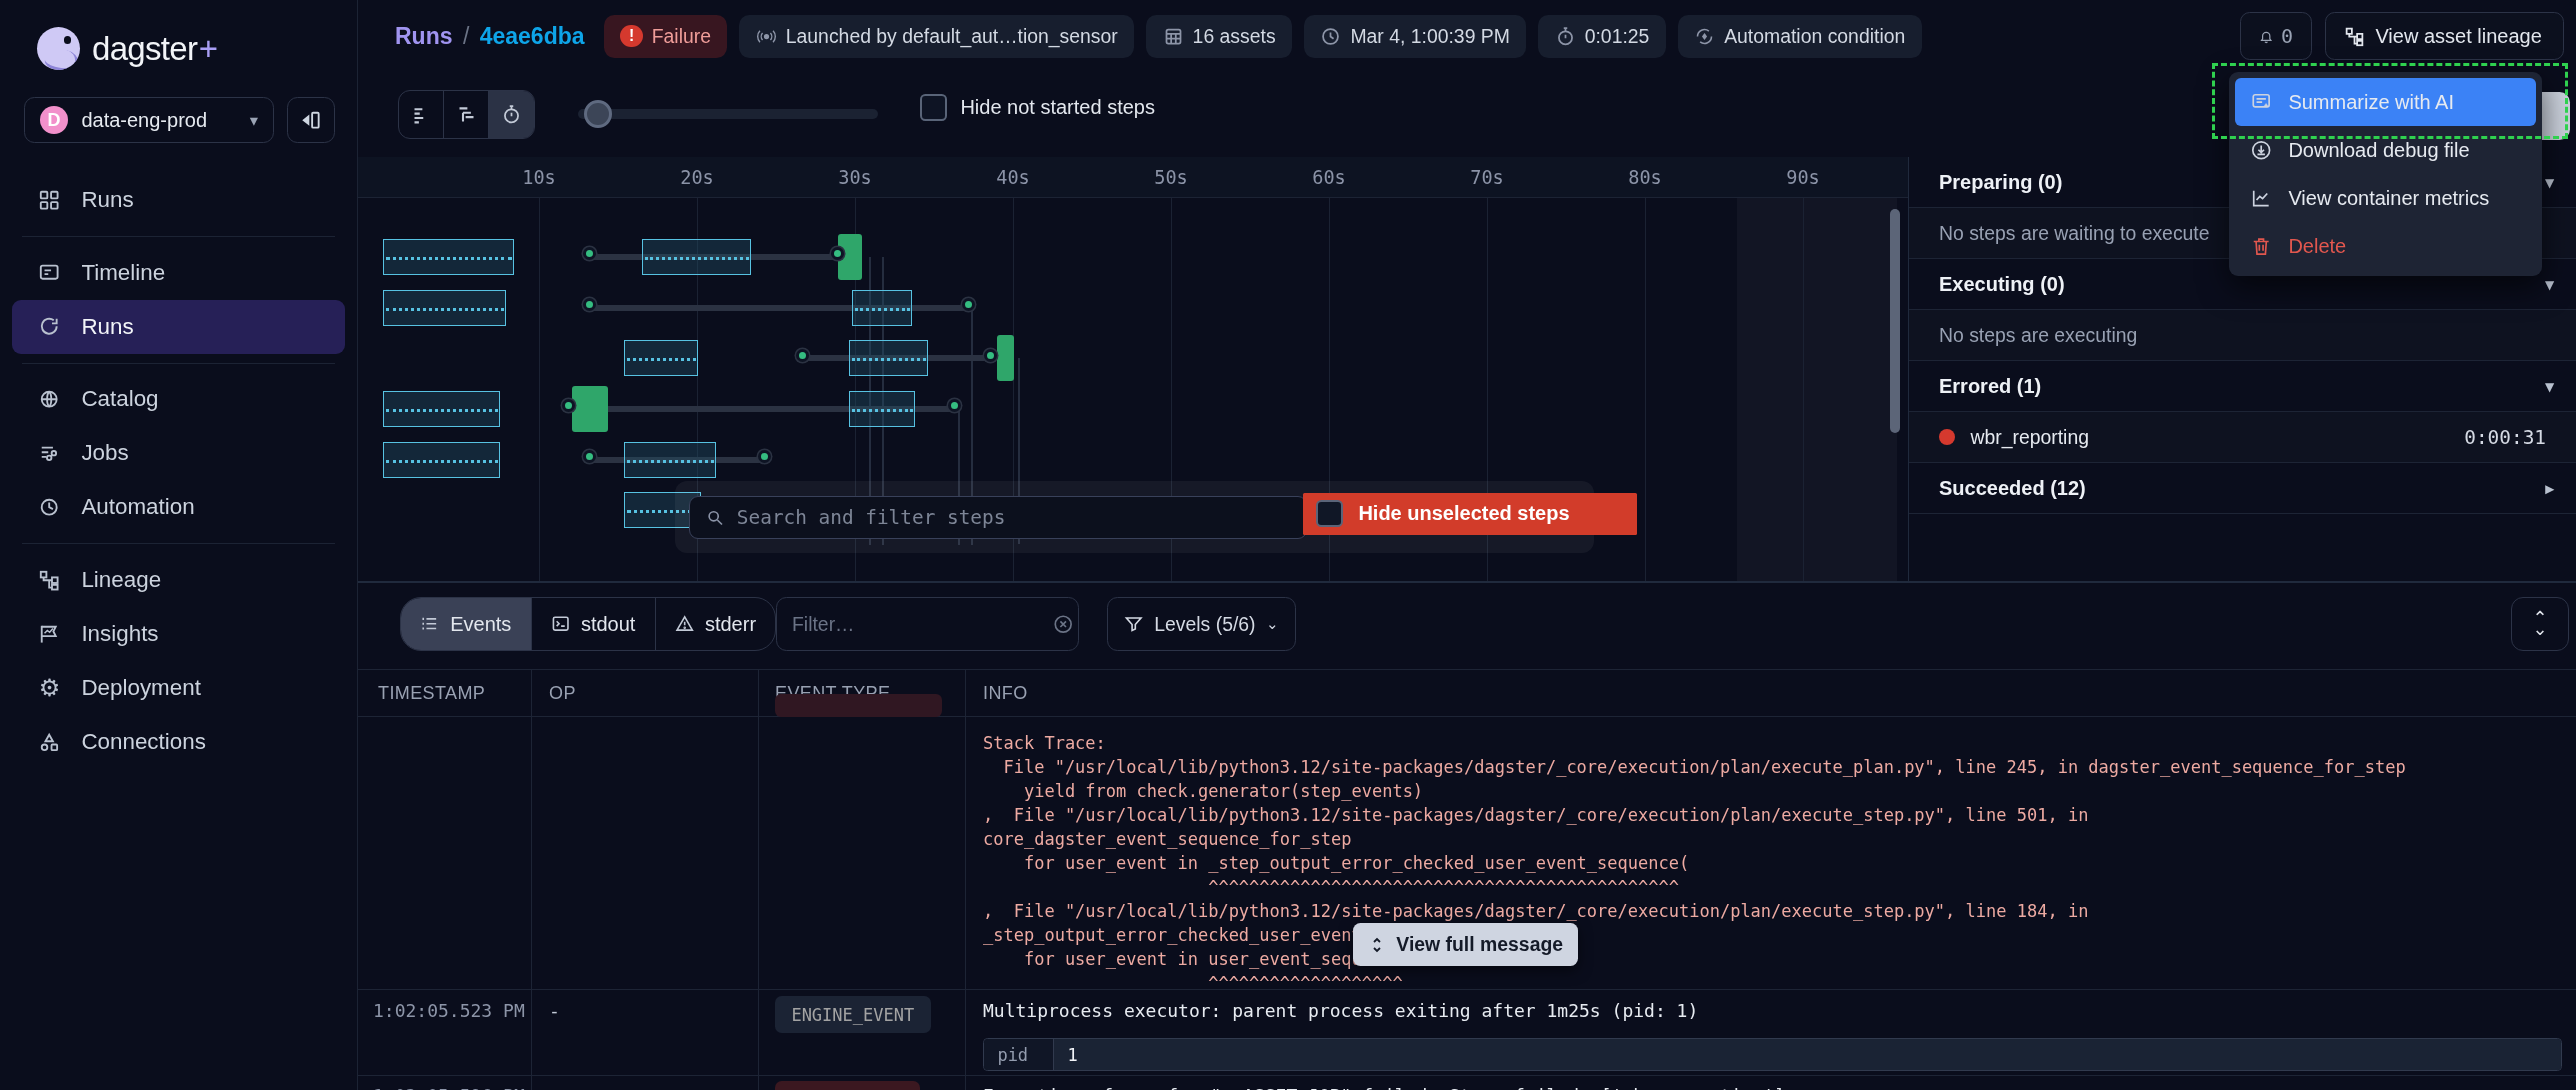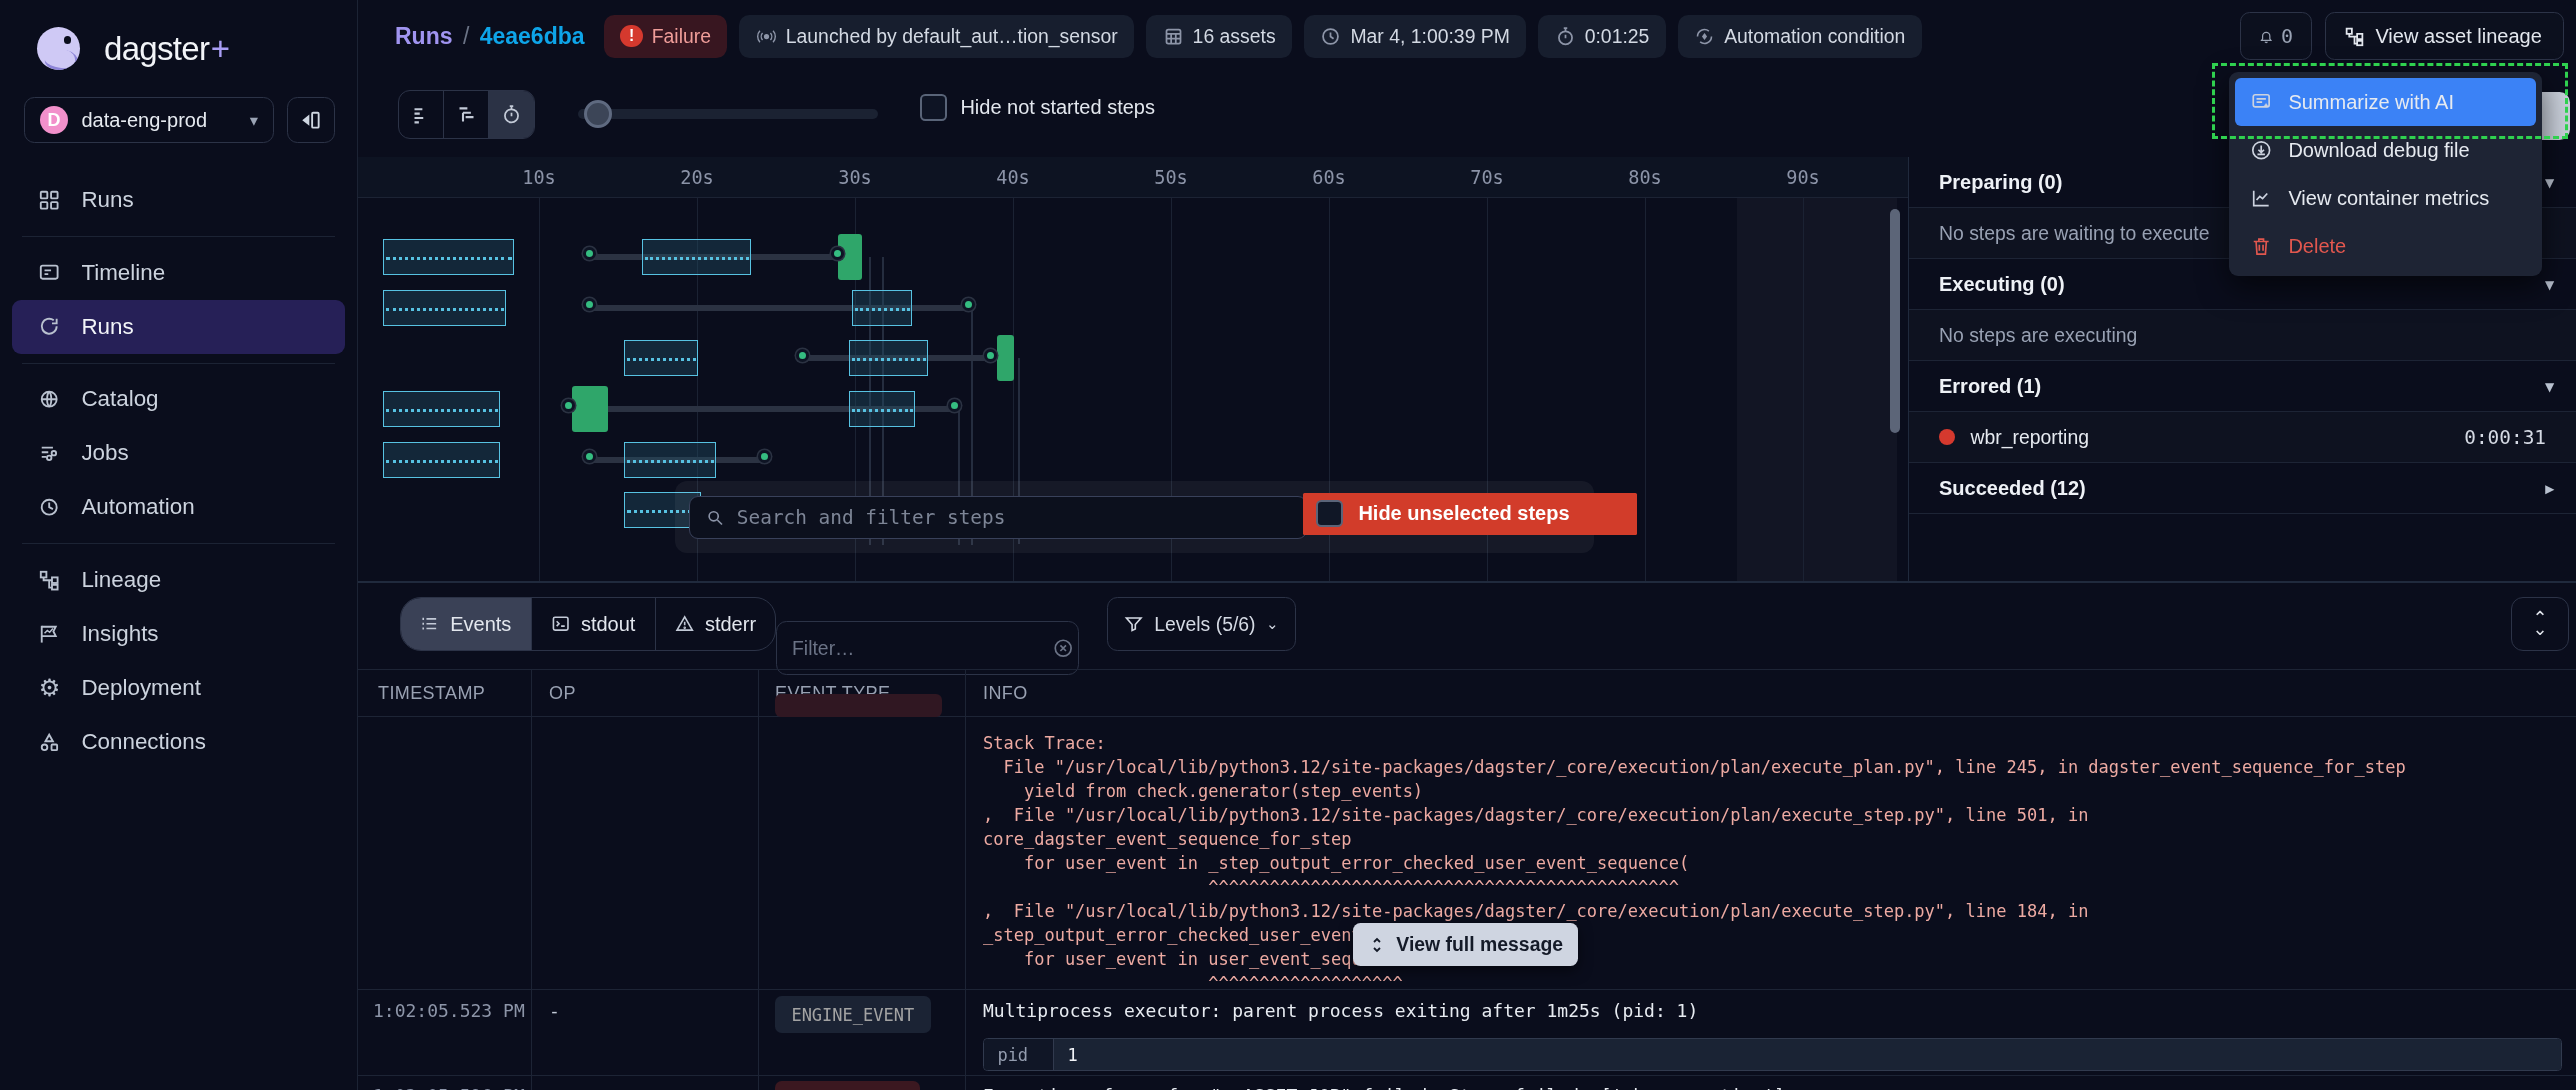--- a/index.html
+++ b/index.html
@@ -3,21 +3,21 @@
 <meta charset="utf-8">
 <style>
   * { margin:0; padding:0; box-sizing:border-box; }
   html,body { background:#06080f; }
   body { font-family:"Liberation Sans", sans-serif; }
   .mono { font-family:"DejaVu Sans Mono", monospace; }
   .page { position:relative; width:2576px; height:1090px; background:#0a0d1c; overflow:hidden; color:#d5dae4; }
 
   
   .sidebar { position:absolute; left:0; top:0; width:358px; height:1090px; background:#0a0d1c; border-right:0.7px solid #1c2334; }
-  .logo-row { display:flex; align-items:center; gap:24px; padding:27px 0 0 37px; }
+  .logo-row { display:flex; align-items:center; gap:12px; padding:27px 0 0 37px; }
   .logo-mark { width:43px; height:43px; border-radius:50%; background:#cfc9f5; position:relative; overflow:hidden; }
   .logo-mark::after { content:""; position:absolute; left:7.5px; top:22.4px; width:30px; height:19.4px; border-radius:50% 50% 60% 40%; border-bottom:3.7px solid #8d84d8; border-right:3.7px solid #8d84d8; transform:rotate(14deg); }
   .logo-mark::before { content:""; position:absolute; right:9px; top:9px; width:7.5px; height:7.5px; border-radius:50%; background:#0a0d1c; }
   .logo-text { font-size:33px; font-weight:500; color:#f2f4f8; letter-spacing:-0.7px; }
   .logo-plus { font-size:33px; font-weight:400; color:#a99ef5; margin-left:1.5px; }
   .ws-row { display:flex; align-items:center; gap:13.4px; margin:27px 15px 0 24px; }
   .ws-pill { flex:0 0 auto; display:flex; align-items:center; gap:13.4px; width:250px; height:46px; border:0.7px solid #2c3347; border-radius:10.4px; padding:0 15px; cursor:pointer; }
   .ws-avatar { width:28px; height:28px; border-radius:50%; background:#f290cb; color:#fff; font-size:18px; font-weight:700; display:flex; align-items:center; justify-content:center; }
   .ws-name { font-size:20px; color:#e6eaf0; flex:1; }
   .ws-chev { color:#9aa3b4; font-size:16.4px; }
@@ -94,21 +94,21 @@
   
   .splitter { position:absolute; left:358px; top:581px; width:2218px; height:1.5px; background:#202a3d; cursor:row-resize; }
 
   
   .events { position:absolute; left:358px; top:582px; width:2218px; height:508px; overflow:hidden; }
   .tabs-group { position:absolute; left:42px; top:15px; height:54px; display:flex; border:0.7px solid #2c3347; border-radius:21px; overflow:hidden; }
   .tab { display:flex; align-items:center; gap:10.4px; padding:0 19.4px; font-size:20px; color:#e3e7ee; border-right:0.7px solid #2c3347; cursor:pointer; }
   .tab:last-child { border-right:none; }
   .tab.sel { background:#3a4156; }
   .tab .ticon { display:flex; color:#c3cad7; }
-  .filter-box { position:absolute; left:418px; top:15px; width:303px; height:54px; border:0.7px solid #2c3347; border-radius:10.4px; display:flex; align-items:center; padding:0 15px; gap:10.4px;margin-top:24px; }
+  .filter-box { position:absolute; left:418px; top:15px; width:303px; height:54px; border:0.7px solid #2c3347; border-radius:10.4px; display:flex; align-items:center; padding:0 15px; gap:10.4px; }
   .filter-box input { flex:1; background:transparent; border:none; outline:none; font-size:19.4px; color:#c3cad7; }
   .filter-box input::placeholder { color:#6b7386; }
   .clear-ic { color:#6b7386; cursor:pointer; display:flex; }
   .levels-btn { position:absolute; left:749px; top:15px; width:189px; height:54px; border:0.7px solid #2c3347; border-radius:10.4px; display:flex; align-items:center; justify-content:center; gap:10.4px; font-size:19.4px; color:#d5dae4; cursor:pointer; }
   .expand-btn { position:absolute; left:2153px; top:15px; width:58px; height:54px; border:0.7px solid #2c3347; border-radius:12px; display:flex; flex-direction:column; align-items:center; justify-content:center; color:#e3e7ee; cursor:pointer; line-height:0.6; font-size:18px; }
   .thead { position:absolute; left:0; top:87px; width:100%; height:48px; border-top:0.7px solid #1d2435; border-bottom:0.7px solid #1d2435; }
   .th { position:absolute; top:13.4px; font-size:18px; color:#99a1b2; letter-spacing:0.4px; }
   .colline { position:absolute; top:87px; bottom:0; width:0.7px; background:#1d2435; }
   .badge-sliver { position:absolute; left:417px; top:112px; width:167px; height:23px; background:#301722; border-radius:6px; }
   .rowA { position:absolute; left:0; top:136px; width:100%; height:272px; border-bottom:0.7px solid #1d2435; }

